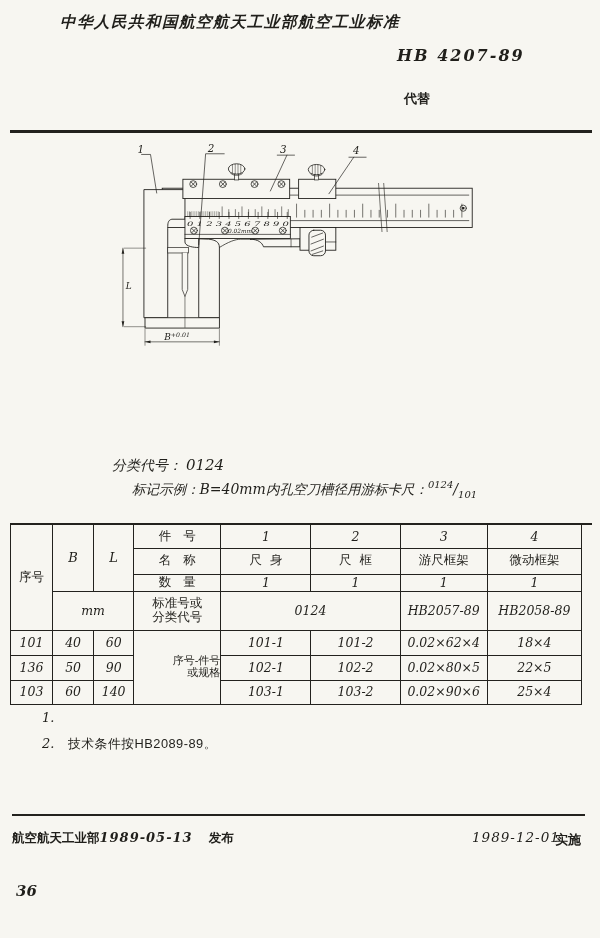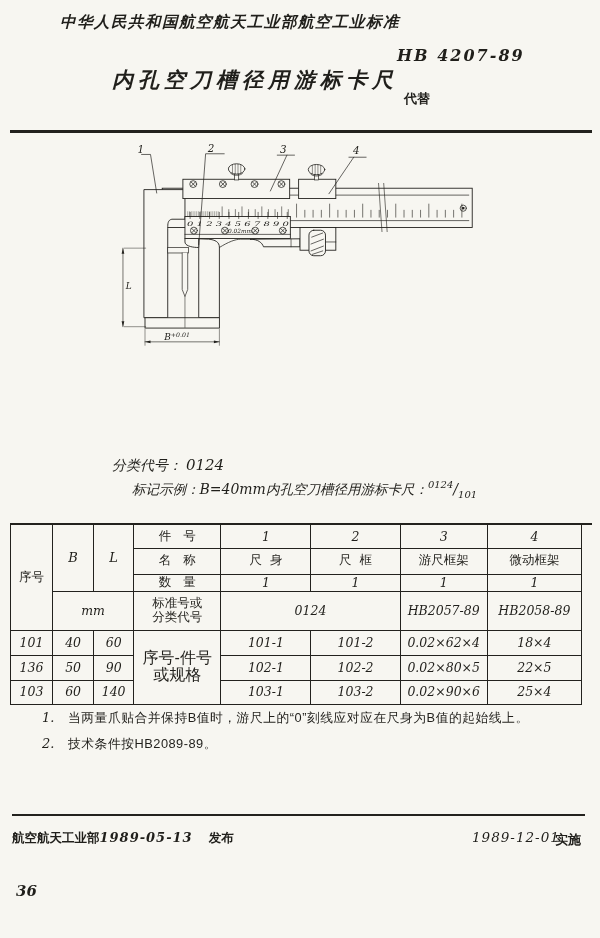--- a/index.html
+++ b/index.html
@@ -42,21 +42,20 @@
   .page-num{left:16px;top:882px;font-size:15px;font-weight:bold;}
   svg text{fill:#23221e;}
 </style>
 </head>
 <body>
 
 <div class="page">
 
   <div class="abs org-line">中华人民共和国航空航天工业部航空工业标准</div>
   <div class="abs std-no hw">HB 4207-89</div>
-  <div class="abs doc-title">内孔空刀槽径用游标卡尺</div>
   <div class="abs supersede">代替</div>
   <div class="abs rule" style="left:10px;top:130px;width:582px;height:2.5px;"></div>
 
   <svg class="abs" style="left:0;top:140px;" width="600" height="310" viewBox="0 140 600 450">
     <g stroke="#23221e" fill="none" stroke-width="1.3" stroke-linecap="round">
 
       <rect x="100" y="210" width="450" height="57" fill="#f7f6f1"></rect>
       <line x1="286" y1="220" x2="545" y2="220" stroke-width="1"></line>
       <line x1="286" y1="257" x2="545" y2="257" stroke-width="1"></line>
       <path d="M414,203 L419,273 M421.5,203 L426.5,273" stroke-width="0.9"></path>
@@ -268,21 +267,21 @@
       <td class="two">标准号或
 分类代号</td>
       <td colspan="2" class="val">0124</td>
       <td class="val">HB2057-89</td>
       <td class="val">HB2058-89</td>
     </tr>
     <tr style="height:25px;">
       <td class="val">101</td>
       <td class="val">40</td>
       <td class="val">60</td>
-      <td rowspan="3" class="two" style="font-size:16px;">序号-件号
+      <td rowspan="3" class="two" style="font-size:11px;text-align:right;">序号-件号
 或规格</td>
       <td class="val">101-1</td>
       <td class="val">101-2</td>
       <td class="val">0.02×62×4</td>
       <td class="val">18×4</td>
     </tr>
     <tr style="height:25px;">
       <td class="val">136</td>
       <td class="val">50</td>
       <td class="val">90</td>
@@ -297,21 +296,20 @@
       <td class="val">140</td>
       <td class="val">103-1</td>
       <td class="val">103-2</td>
       <td class="val">0.02×90×6</td>
       <td class="val">25×4</td>
     </tr>
   </tbody>
     </table>
 
   <div class="abs note-no" style="left:42px;top:710px;">1.</div>
-  <div class="abs note-text" style="left:68px;top:710px;width:512px;">当两量爪贴合并保持B值时，游尺上的“0”刻线应对应在尺身为B值的起始线上。</div>
   <div class="abs note-no" style="left:42px;top:736px;">2.</div>
   <div class="abs note-text" style="left:68px;top:736px;width:512px;">技术条件按HB2089-89。</div>
 
   <div class="abs rule" style="left:12px;top:814px;width:573px;height:2px;"></div>
   <div class="abs f-left">
     <span>航空航天工业部</span><span class="f-date">1989-05-13</span><span style="margin-left:16px;">发布</span>
   </div>
   <div class="abs f-right-date hw">1989-12-01</div>
   <div class="abs f-right-label">实施</div>
   <div class="abs page-num hw">36</div>

